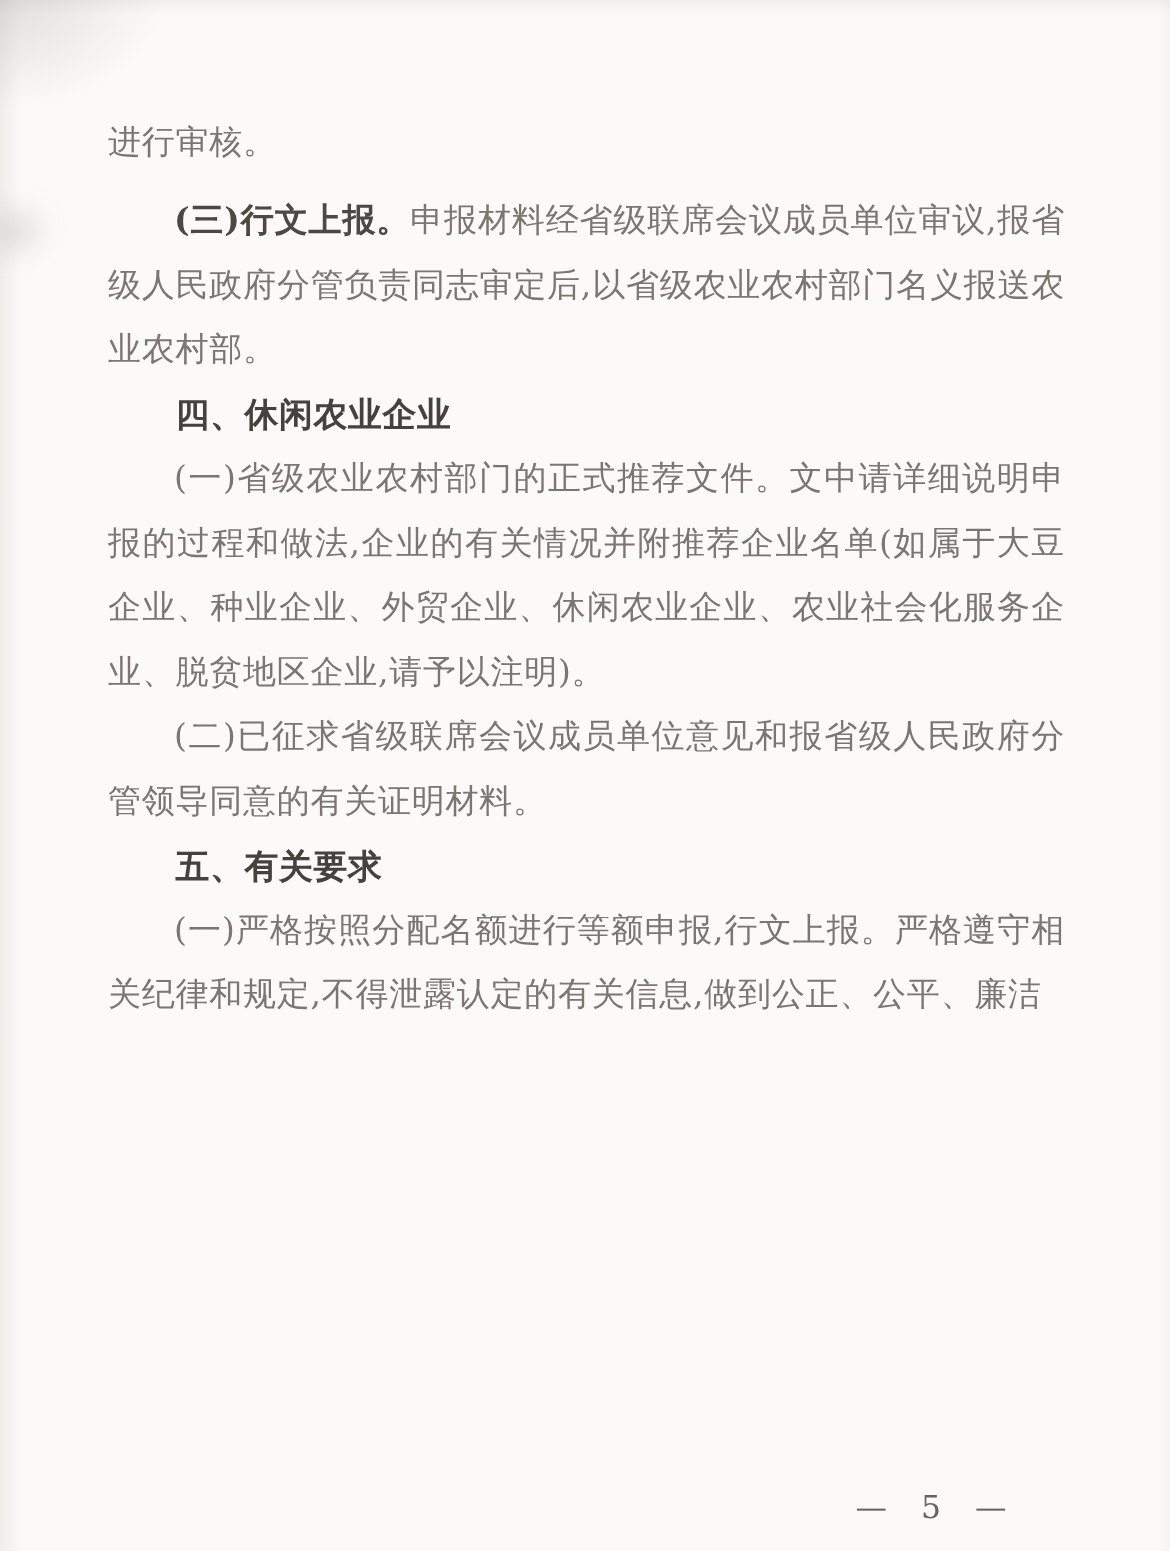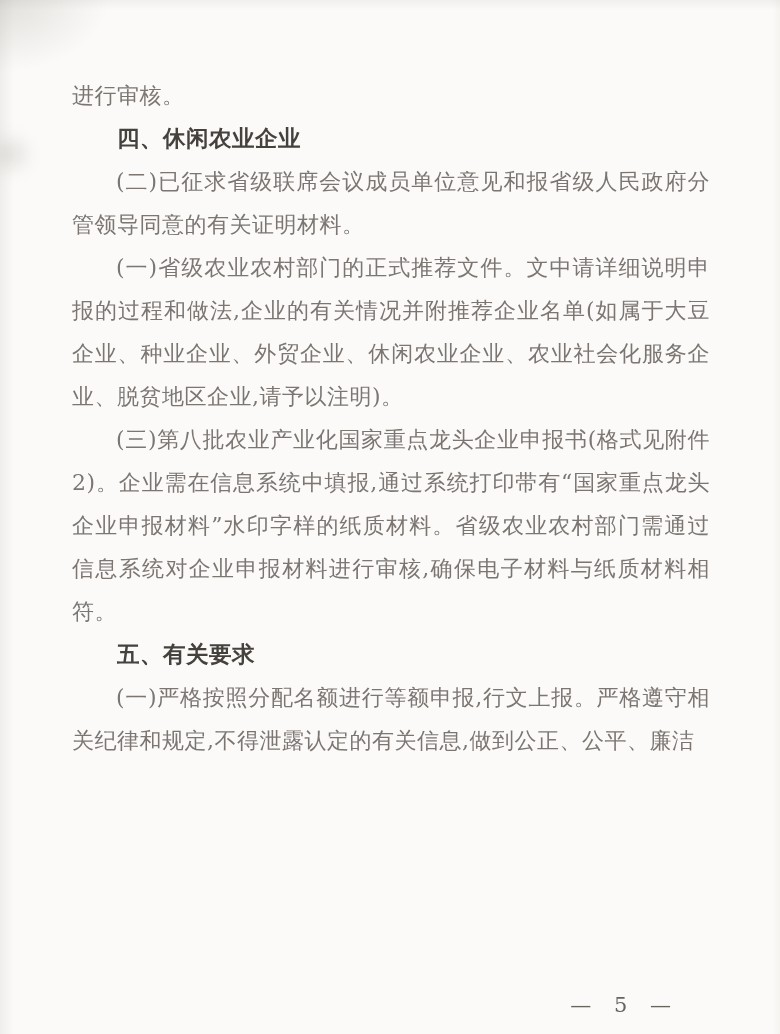--- a/index.html
+++ b/index.html
@@ -79,29 +79,29 @@
 </style>
 </head>
 <body>
 
 <div class="page">
   <div class="smudge"></div>
 
   <div class="content">
     <p class="body-line">进行审核。</p>
 
+    <p class="indent para-gap"><span class="lead-bold">(三)行文上报。</span><span>申报材料经省级联席会议成员单位审议,报省级人民政府分管负责同志审定后,以省级农业农村部门名义报送农业农村部。</span></p>
 
     <h3 class="heading">四、休闲农业企业</h3>
 
 
+    <p class="indent">(一)省级农业农村部门的正式推荐文件。文中请详细说明申报的过程和做法,企业的有关情况并附推荐企业名单(如属于大豆企业、种业企业、外贸企业、休闲农业企业、农业社会化服务企业、脱贫地区企业,请予以注明)。</p>
+
     <p class="indent">(二)已征求省级联席会议成员单位意见和报省级人民政府分管领导同意的有关证明材料。</p>
 
-    <p class="indent">(一)省级农业农村部门的正式推荐文件。文中请详细说明申报的过程和做法,企业的有关情况并附推荐企业名单(如属于大豆企业、种业企业、外贸企业、休闲农业企业、农业社会化服务企业、脱贫地区企业,请予以注明)。</p>
-
-    <p class="indent">(三)第八批农业产业化国家重点龙头企业申报书(格式见附件2)。企业需在信息系统中填报,通过系统打印带有“国家重点龙头企业申报材料”水印字样的纸质材料。省级农业农村部门需通过信息系统对企业申报材料进行审核,确保电子材料与纸质材料相符。</p>
 
     <h3 class="heading">五、有关要求</h3>
 
     <p class="indent">(一)严格按照分配名额进行等额申报,行文上报。严格遵守相关纪律和规定,不得泄露认定的有关信息,做到公正、公平、廉洁</p>
   </div>
 
   <div class="page-number">— 5 —</div>
 </div>
 
 </body></html>

